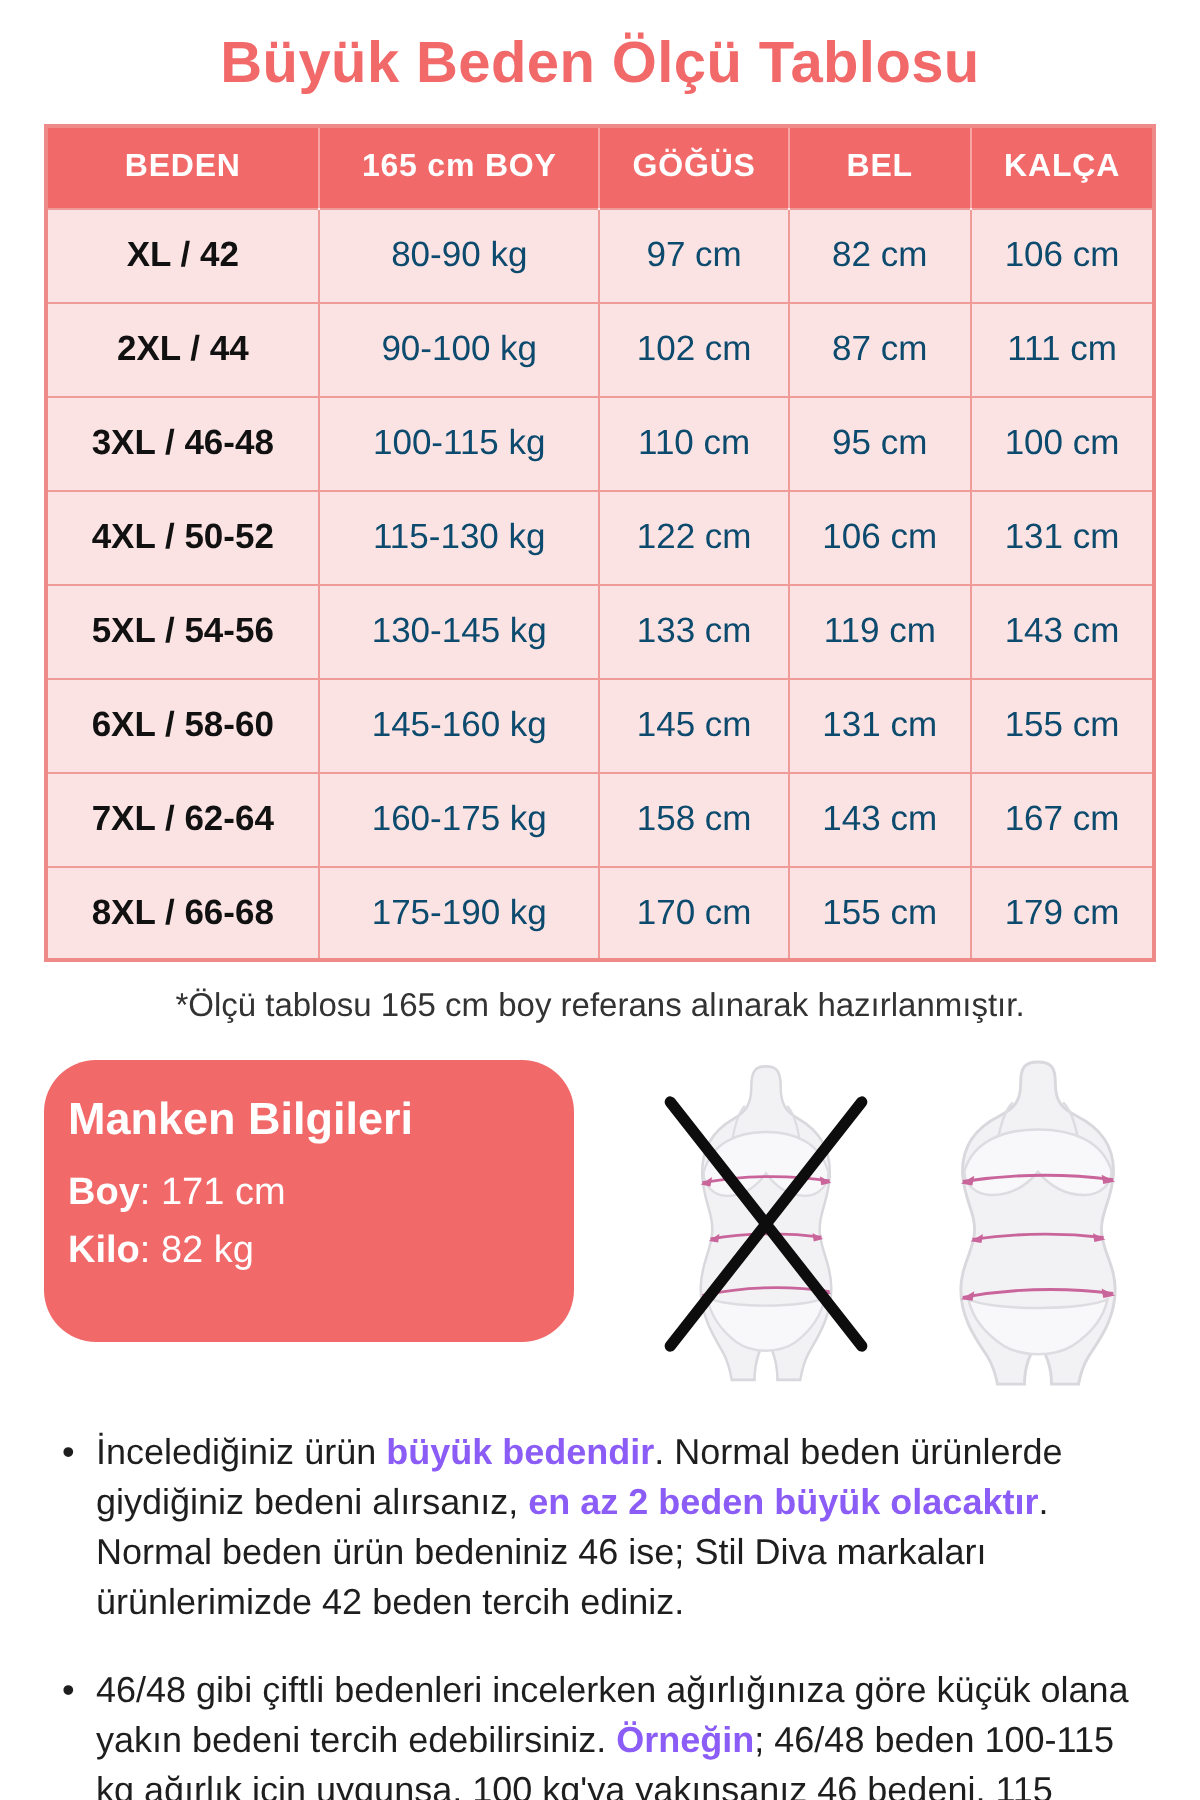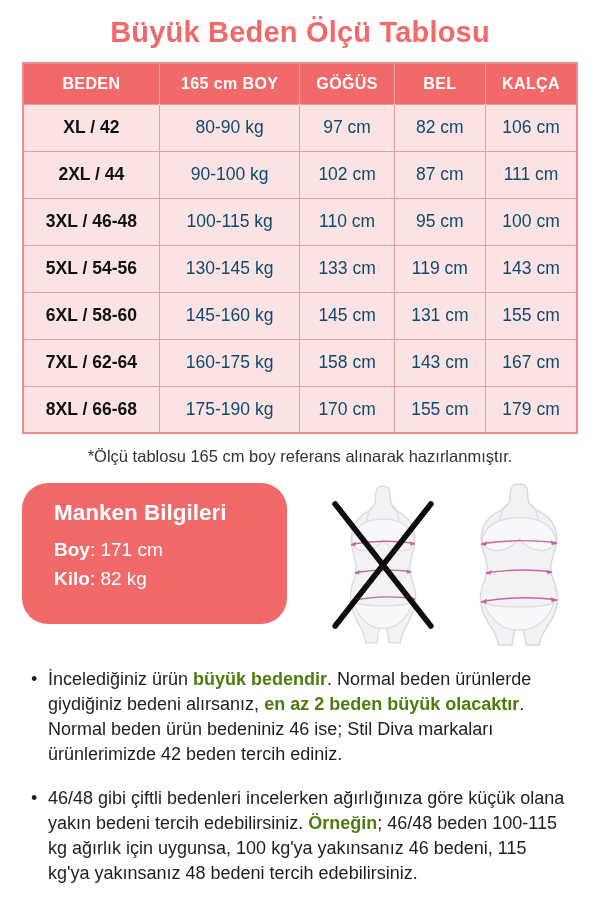--- a/index.html
+++ b/index.html
@@ -59,21 +59,21 @@
   }
 
   .info-row{
     display:flex;align-items:flex-start;justify-content:space-between;
     margin:17px 14px 0 22px;
   }
   .model-box{
     width:265px;min-height:141px;
     background:var(--accent);
     border-radius:26px;
-    padding:17px 26px 16px 32px;
+    padding:17px 26px 16px 12px;
     color:#fff;
   }
   .model-title{font-size:22.5px;font-weight:800;margin-bottom:9px;}
   .mfield{font-size:19px;line-height:29px;}
   .mfield .mlabel{font-weight:700;}
 
   .figures{display:flex;gap:8px;margin-top:0px;}
   .figures svg{display:block;}
 
   .notes{
@@ -85,21 +85,21 @@
     padding-left:18px;
     font-size:18px;line-height:25px;
     color:#1e1e1e;
     margin-bottom:19px;
   }
   .notes li::before{
     content:"\2022";
     position:absolute;left:1px;top:0;
     font-size:18px;color:#1e1e1e;
   }
-  .notes b{font-weight:800;color:#4d7c0f;}
+  .notes b{font-weight:800;color:#8b5cf6;}
 </style>
 </head>
 <body>
 
 <svg width="0" height="0" style="position:absolute" aria-hidden="true" xmlns="http://www.w3.org/2000/svg" xmlns:xlink="http://www.w3.org/1999/xlink">
   <defs>
     <g id="bodyfig">
       <path fill="#f2f2f4" stroke="#d8d8dd" stroke-width="1.5" d="
         M56,12 C56,4 58,1 65,1 C72,1 74,4 74,12
         C74,21 77,25 85,29 C99,36 105,46 104,60
@@ -170,20 +170,27 @@
           <td>111 cm</td>
         </tr>
         <tr>
           <td>3XL / 46-48</td>
           <td>100-115 kg</td>
           <td>110 cm</td>
           <td>95 cm</td>
           <td>100 cm</td>
         </tr>
         <tr>
+          <td>4XL / 50-52</td>
+          <td>115-130 kg</td>
+          <td>122 cm</td>
+          <td>106 cm</td>
+          <td>131 cm</td>
+        </tr>
+        <tr>
           <td>5XL / 54-56</td>
           <td>130-145 kg</td>
           <td>133 cm</td>
           <td>119 cm</td>
           <td>143 cm</td>
         </tr>
         <tr>
           <td>6XL / 58-60</td>
           <td>145-160 kg</td>
           <td>145 cm</td>

